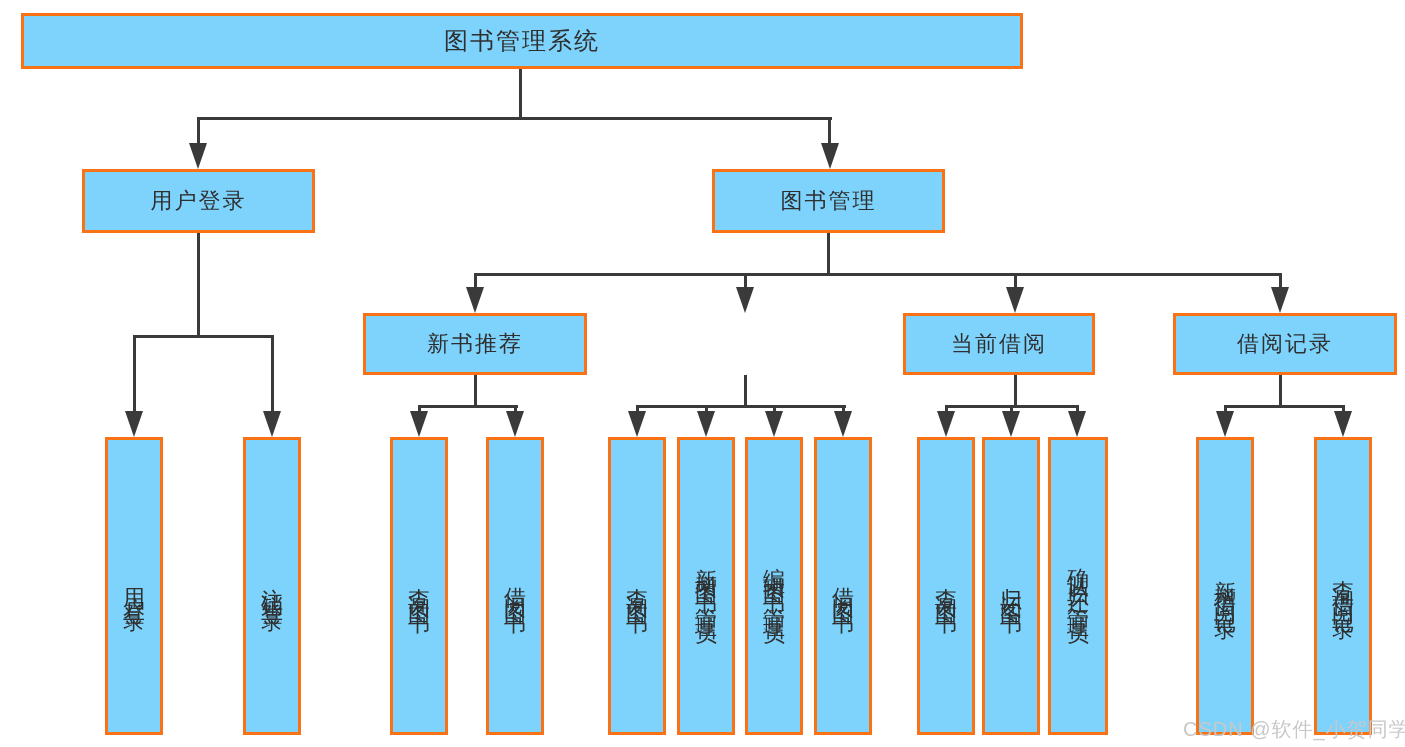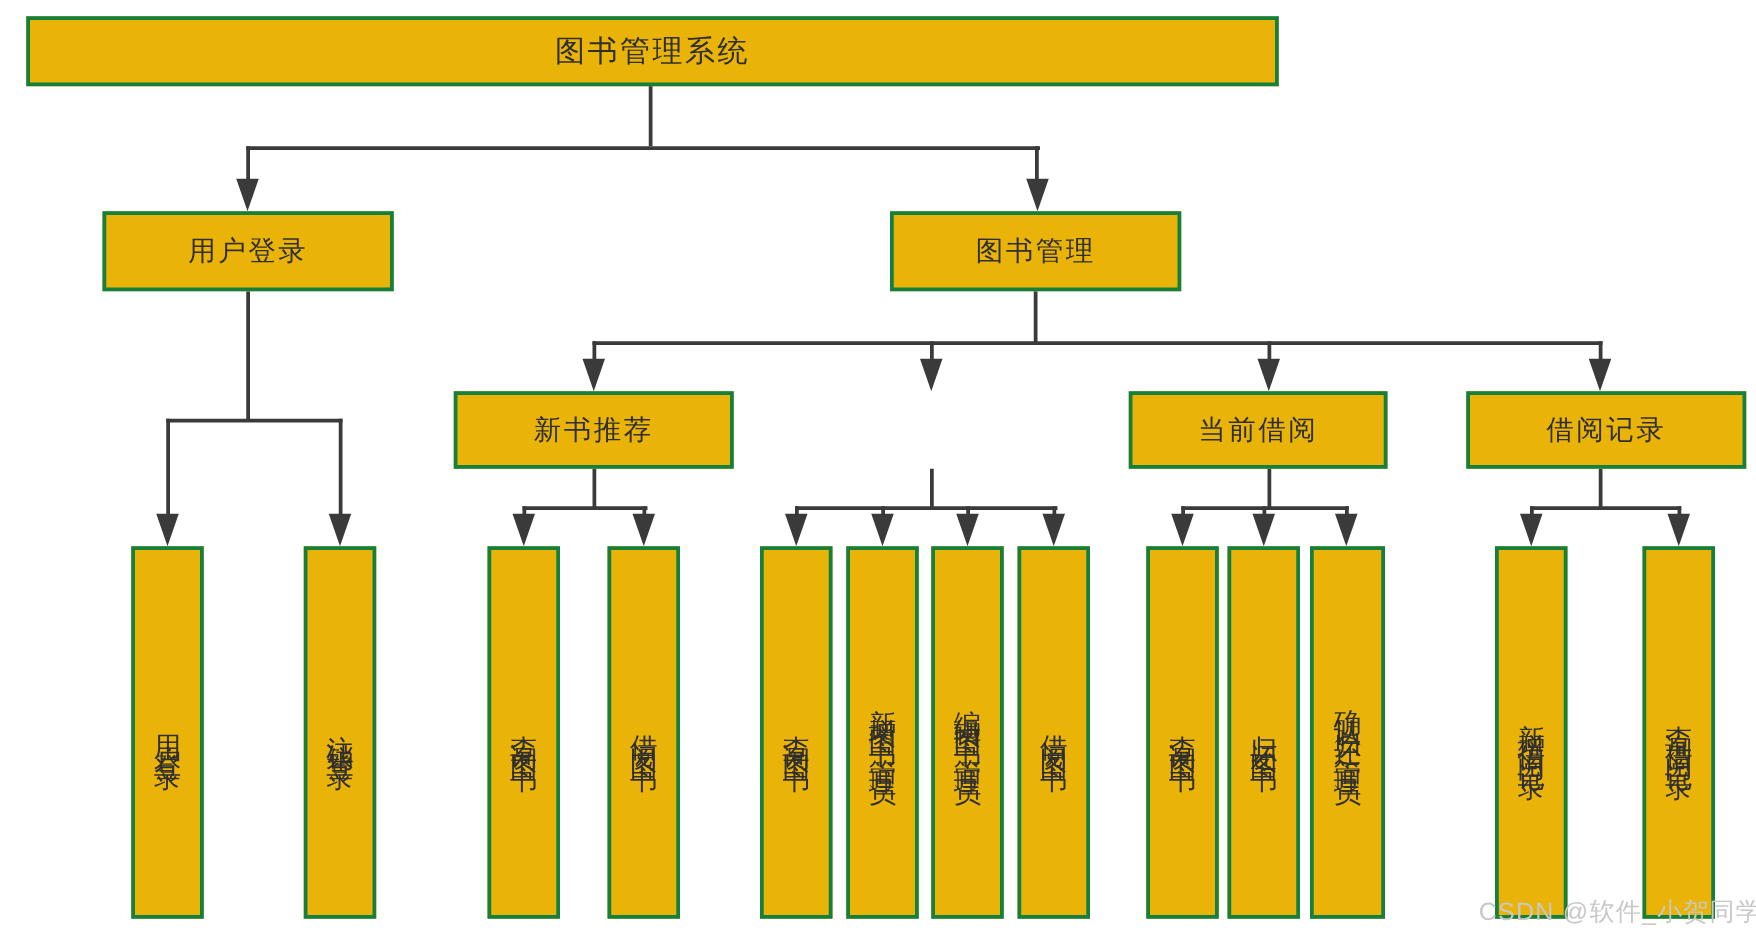--- a/index.html
+++ b/index.html
@@ -6,22 +6,22 @@
   .canvas{
     position:relative;
     width:1405px;height:747px;
     background:#fff;
     font-family:"Liberation Sans","DejaVu Sans",sans-serif;
     overflow:hidden;
   }
   .node{
     position:absolute;
     box-sizing:border-box;
-    border:3px solid #15803d;
-    background:#eab308;
+    border:3px solid #f97316;
+    background:#7dd3fc;
     display:flex;
     align-items:center;
     justify-content:center;
     color:#2f2f2f;
     font-size:22px;
     letter-spacing:2px;
     z-index:2;
   }
   .node.root{font-size:24px;}
   .leaf{
@@ -116,21 +116,21 @@
 
   <div class="node root" style="left:21px;top:13px;width:1002px;height:56px">图书管理系统</div>
 
   <div class="node" style="left:82px;top:169px;width:233px;height:64px">用户登录</div>
 
   <div class="node" style="left:363px;top:313px;width:224px;height:62px">新书推荐</div>
 
   <div class="node" style="left:712px;top:169px;width:233px;height:64px">图书管理</div>
 
 
-  <div class="node" style="left:903px;top:313px;width:207px;height:62px">当前借阅</div>
+  <div class="node" style="left:903px;top:313px;width:192px;height:62px">当前借阅</div>
 
   <div class="node" style="left:1173px;top:313px;width:224px;height:62px">借阅记录</div>
 
   <div class="node leaf" style="left:105px;top:437px;width:58px;height:298px">用户登录</div>
   <div class="node leaf" style="left:243px;top:437px;width:58px;height:298px">注销登录</div>
 
   <div class="node leaf" style="left:390px;top:437px;width:58px;height:298px">查询图书</div>
   <div class="node leaf" style="left:486px;top:437px;width:58px;height:298px">借阅图书</div>
 
   <div class="node leaf" style="left:608px;top:437px;width:58px;height:298px">查询图书</div>

